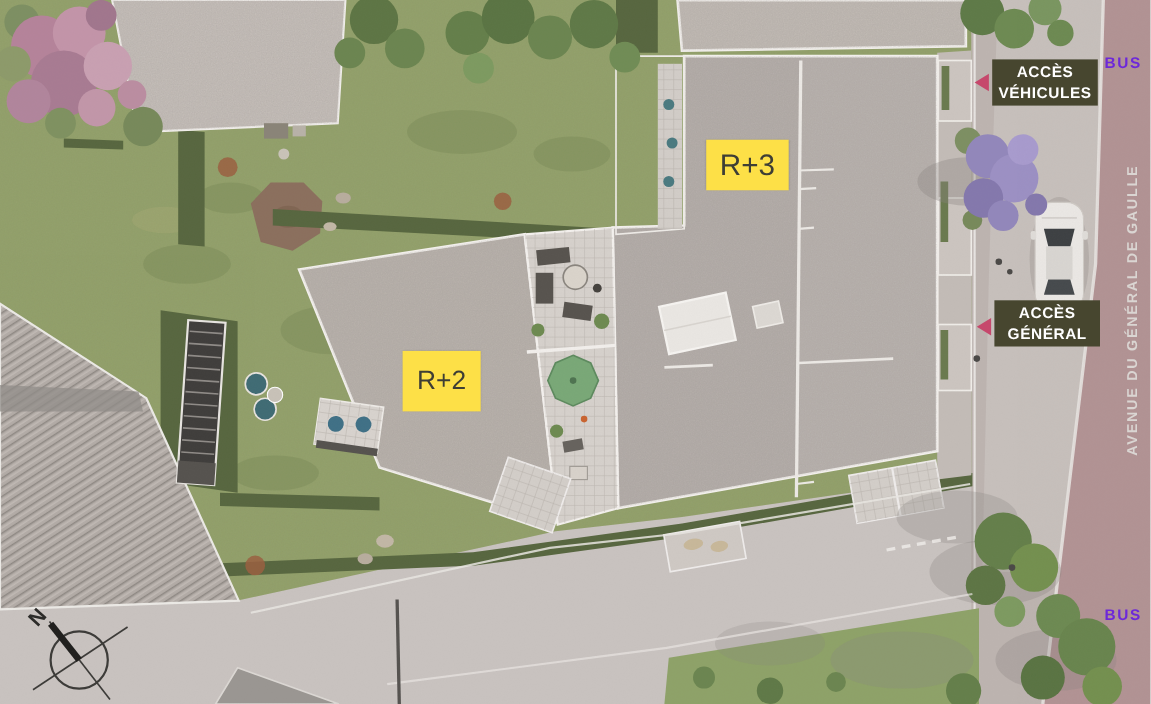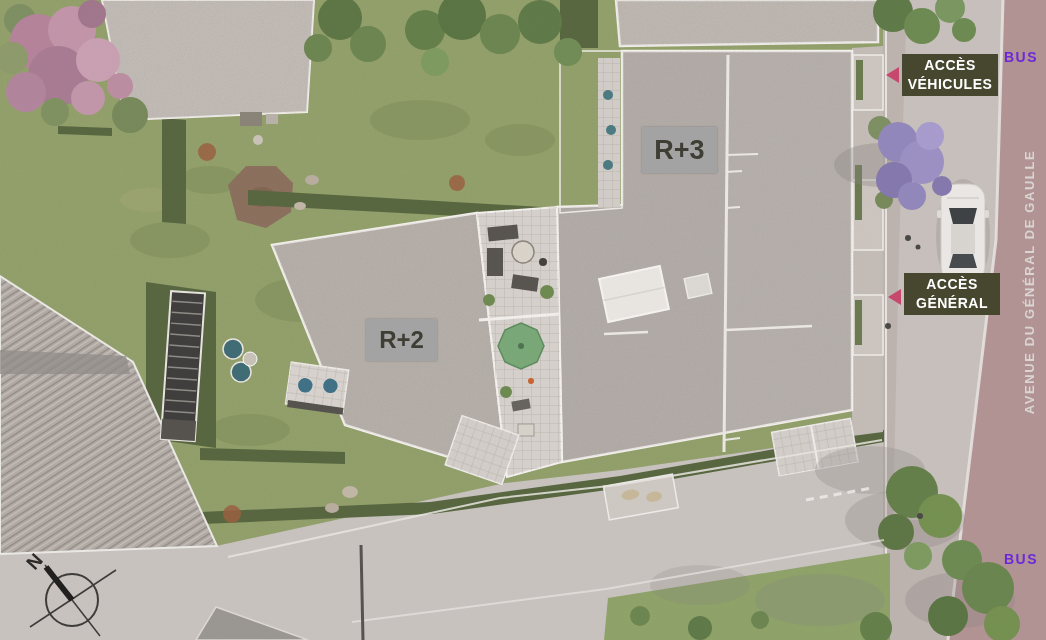--- a/index.html
+++ b/index.html
@@ -3,26 +3,26 @@
 <meta charset="utf-8">
 <style>
   html,body{margin:0;padding:0;background:#ffffff;}
   .scene{
     position:relative;width:1046px;height:640px;overflow:hidden;
     font-family:"Liberation Sans",sans-serif;background:#c9c3c0;
   }
   .scene svg{position:absolute;left:0;top:0;}
   .overlay{position:absolute;z-index:5;}
   .bldg-label{
-    background:#a3a3a3;color:#3e3e35;font-weight:bold;
+    background:#fde047;color:#3e3e35;font-weight:normal;
     display:flex;align-items:center;justify-content:center;
     box-shadow:0 0 2px rgba(0,0,0,.25);
   }
   .label-r3{left:642px;top:127px;width:75px;height:46px;font-size:27px;}
-  .label-r2{left:366px;top:319px;width:71px;height:42px;font-size:24px;}
+  .label-r2{left:366px;top:319px;width:71px;height:55px;font-size:24px;}
   .badge{
     background:#47462f;color:#ffffff;font-weight:bold;font-size:14px;
     line-height:19px;text-align:center;letter-spacing:.5px;
     display:flex;flex-direction:column;justify-content:center;
   }
   .badge-vehicles{left:902px;top:54px;width:96px;height:42px;}
   .badge-pedestrians{left:904px;top:273px;width:96px;height:42px;}
   .tri{
     width:0;height:0;border-top:8px solid transparent;border-bottom:8px solid transparent;
     border-right:13px solid #c6486c;

